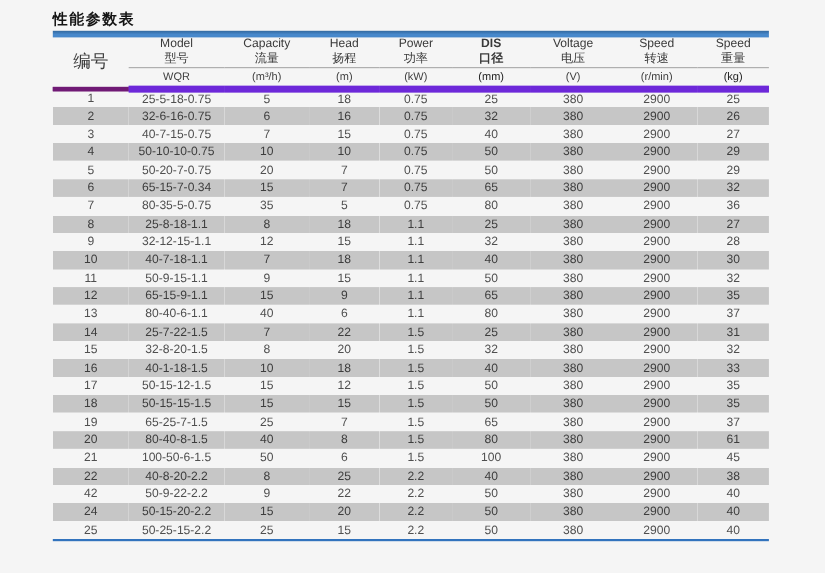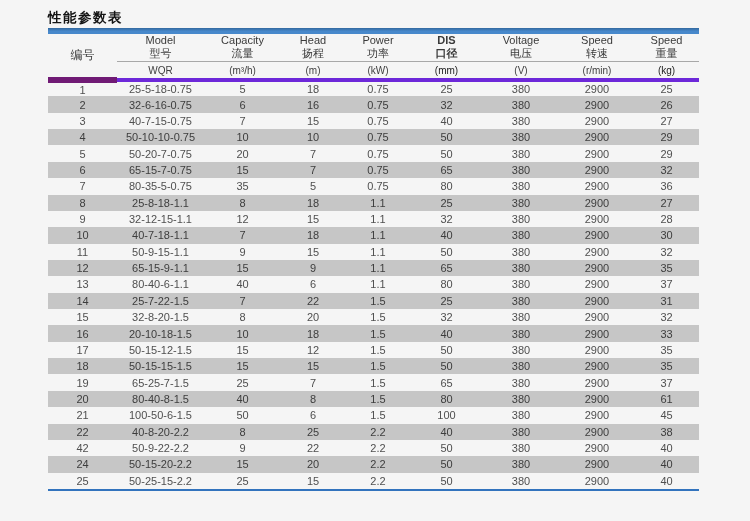--- a/index.html
+++ b/index.html
@@ -52,33 +52,33 @@
     overflow: hidden;
     white-space: nowrap;
   }
   tr.hdr-names th {
     height: 27px;
     vertical-align: middle;
     color: #3a3a3a;
     border-bottom: 1px solid #a8a8a8;
   }
   tr.hdr-names th.c-index {
-    border-bottom: 6px solid #701a75;
-    font-size: 12px;
+    border-bottom: 4px solid #701a75;
+    font-size: 16px;
     color: #3a3a3a;
   }
   .h2l { display: inline-block; line-height: 13px; font-size: 11px; }
   .h2l span { display: block; }
   .h2l.left { text-align: center; font-weight: bold; }
   tr.hdr-units th {
     height: 16px;
     font-size: 10px;
     color: #3f3f3f;
     vertical-align: middle;
-    border-bottom: 4px solid #6d28d9;
+    border-bottom: 6px solid #6d28d9;
   }
   tr.hdr-units th.bold, td.bold-col { font-weight: normal; color: #222; }
   tbody tr { height: 16.36px; }
   tbody td {
     font-size: 11px;
     color: #4f4f4f;
     vertical-align: middle;
   }
   tbody tr.stripe { background: #c6c6c6; }
   tbody tr.stripe td { color: #3d3d3d; }
@@ -221,21 +221,21 @@
             <td>20</td>
             <td>7</td>
             <td>0.75</td>
             <td>50</td>
             <td>380</td>
             <td>2900</td>
             <td>29</td>
           </tr>
           <tr class="stripe">
             <td>6</td>
-            <td>65-15-7-0.75</td>
+            <td>65-15-7-0.34</td>
             <td>15</td>
             <td>7</td>
             <td>0.75</td>
             <td>65</td>
             <td>380</td>
             <td>2900</td>
             <td>32</td>
           </tr>
           <tr>
             <td>7</td>
@@ -331,21 +331,21 @@
             <td>8</td>
             <td>20</td>
             <td>1.5</td>
             <td>32</td>
             <td>380</td>
             <td>2900</td>
             <td>32</td>
           </tr>
           <tr class="stripe">
             <td>16</td>
-            <td>20-10-18-1.5</td>
+            <td>40-1-18-1.5</td>
             <td>10</td>
             <td>18</td>
             <td>1.5</td>
             <td>40</td>
             <td>380</td>
             <td>2900</td>
             <td>33</td>
           </tr>
           <tr>
             <td>17</td>

